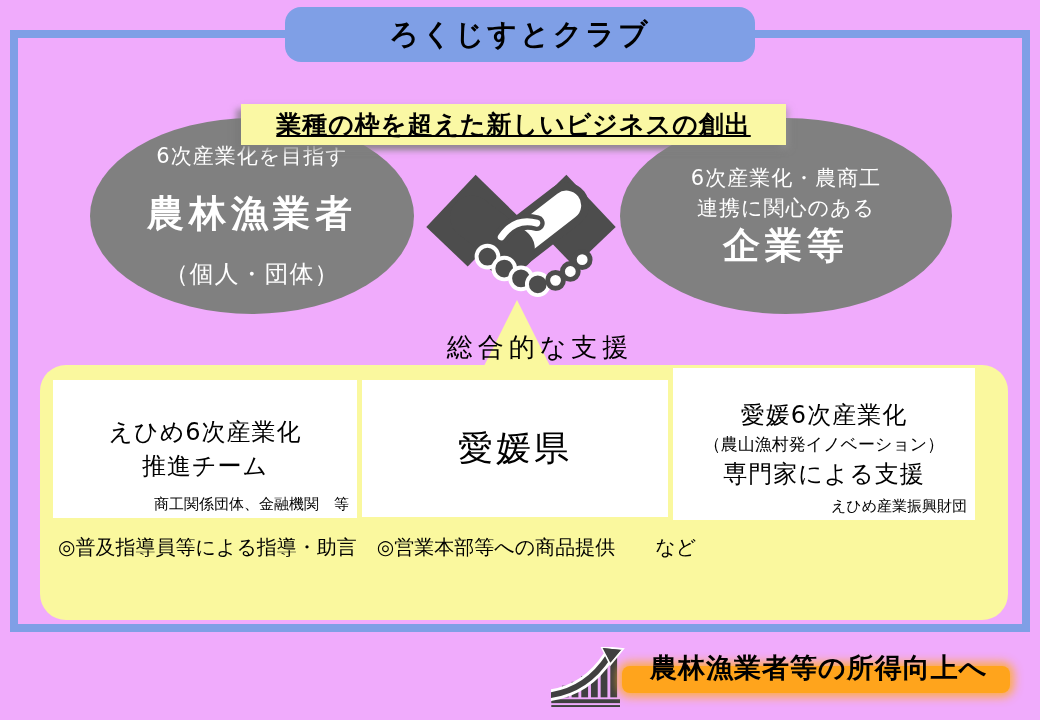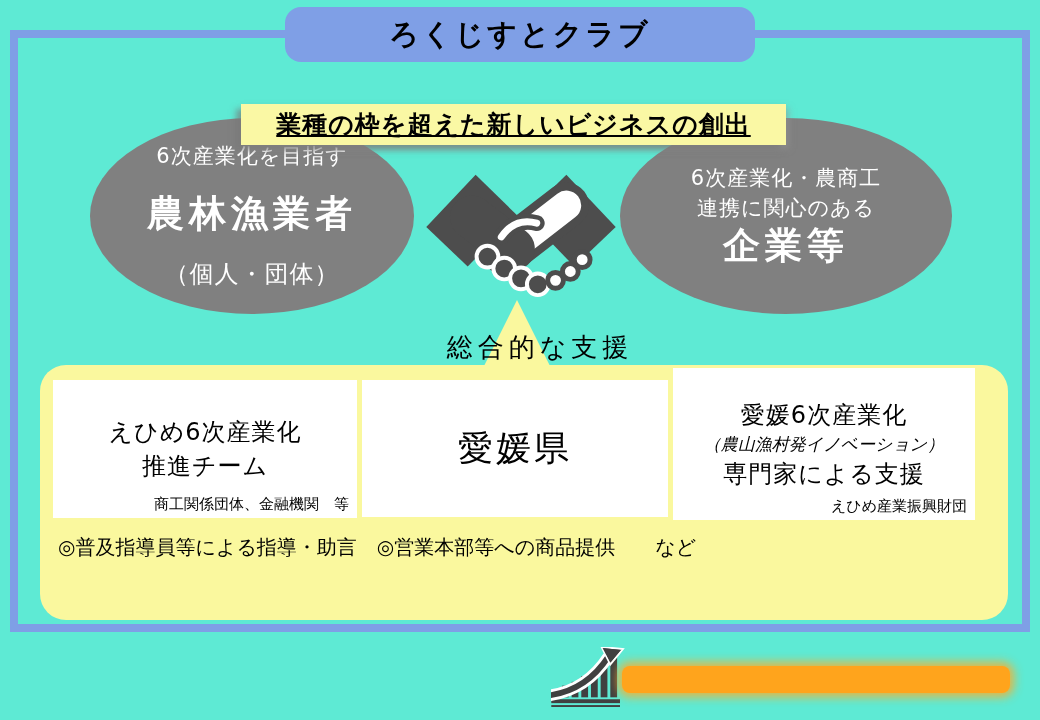--- a/index.html
+++ b/index.html
@@ -1,20 +1,20 @@
 <!DOCTYPE html>
 <html><head>
 <meta charset="utf-8">
 <style>
   * { margin: 0; padding: 0; box-sizing: border-box; }
   html, body { background: #ffffff; }
   body { font-family: "DejaVu Sans", sans-serif; }
   .canvas {
     position: relative; width: 1040px; height: 720px;
-    background: #5eead4; overflow: hidden;
+    background: #f0abfc; overflow: hidden;
     font-family: "DejaVu Sans", sans-serif; color: #000;
   }
   
   .main-frame {
     position: absolute; left: 10px; top: 30px; width: 1020px; height: 602px;
     border: 8px solid #7F9FE6; background: transparent;
   }
   
   .title-bar {
     position: absolute; left: 285px; top: 7px; width: 470px; height: 55px;
@@ -68,21 +68,21 @@
   .org-box {
     position: absolute; background: #ffffff;
     display: flex; flex-direction: column; align-items: center; justify-content: center;
     text-align: center; z-index: 2;
   }
   .org-team   { left: 53px;  top: 380px; width: 304px; height: 138px; }
   .org-pref   { left: 362px; top: 380px; width: 306px; height: 137px; align-items: center; }
   .org-center { left: 673px; top: 368px; width: 302px; height: 152px; }
   .org-line-lg  { font-size: 24px; letter-spacing: 1px; line-height: 34px; white-space: nowrap; }
   .org-line-xl  { font-size: 35px; letter-spacing: 3px; }
-  .org-line-sm  { font-size: 17px; line-height: 25px; white-space: nowrap; font-style: italic; }
+  .org-line-sm  { font-size: 17px; line-height: 25px; white-space: nowrap; }
   .org-note {
     position: absolute; right: 8px; bottom: 4px;
     font-size: 15px; color: #000; white-space: nowrap;
   }
   .services {
     position: absolute; left: 58px; top: 532px; width: 930px; z-index: 2;
     font-size: 20px; line-height: 30px; color: #000;
   }
   .services div { white-space: nowrap; }
   
@@ -192,14 +192,15 @@
       <rect x="0" y="60" width="71" height="2" fill="#404040"></rect>
 
       <path d="M-2,50 C20,47 42,36 59,10" fill="none" stroke="#ffffff" stroke-width="12"></path>
       <path d="M-2,50 C20,47 42,36 59,10" fill="none" stroke="#404040" stroke-width="6"></path>
       <polygon points="52,0 74,2 61,18" fill="#404040" stroke="#ffffff" stroke-width="2"></polygon>
       <polygon points="53,1 72,3 61,16" fill="#404040"></polygon>
     </svg>
   </div>
 
   <div class="outcome-bar"></div>
+  <div class="outcome-text">農林漁業者等の所得向上へ</div>
 
 </div>
 
 </body></html>

